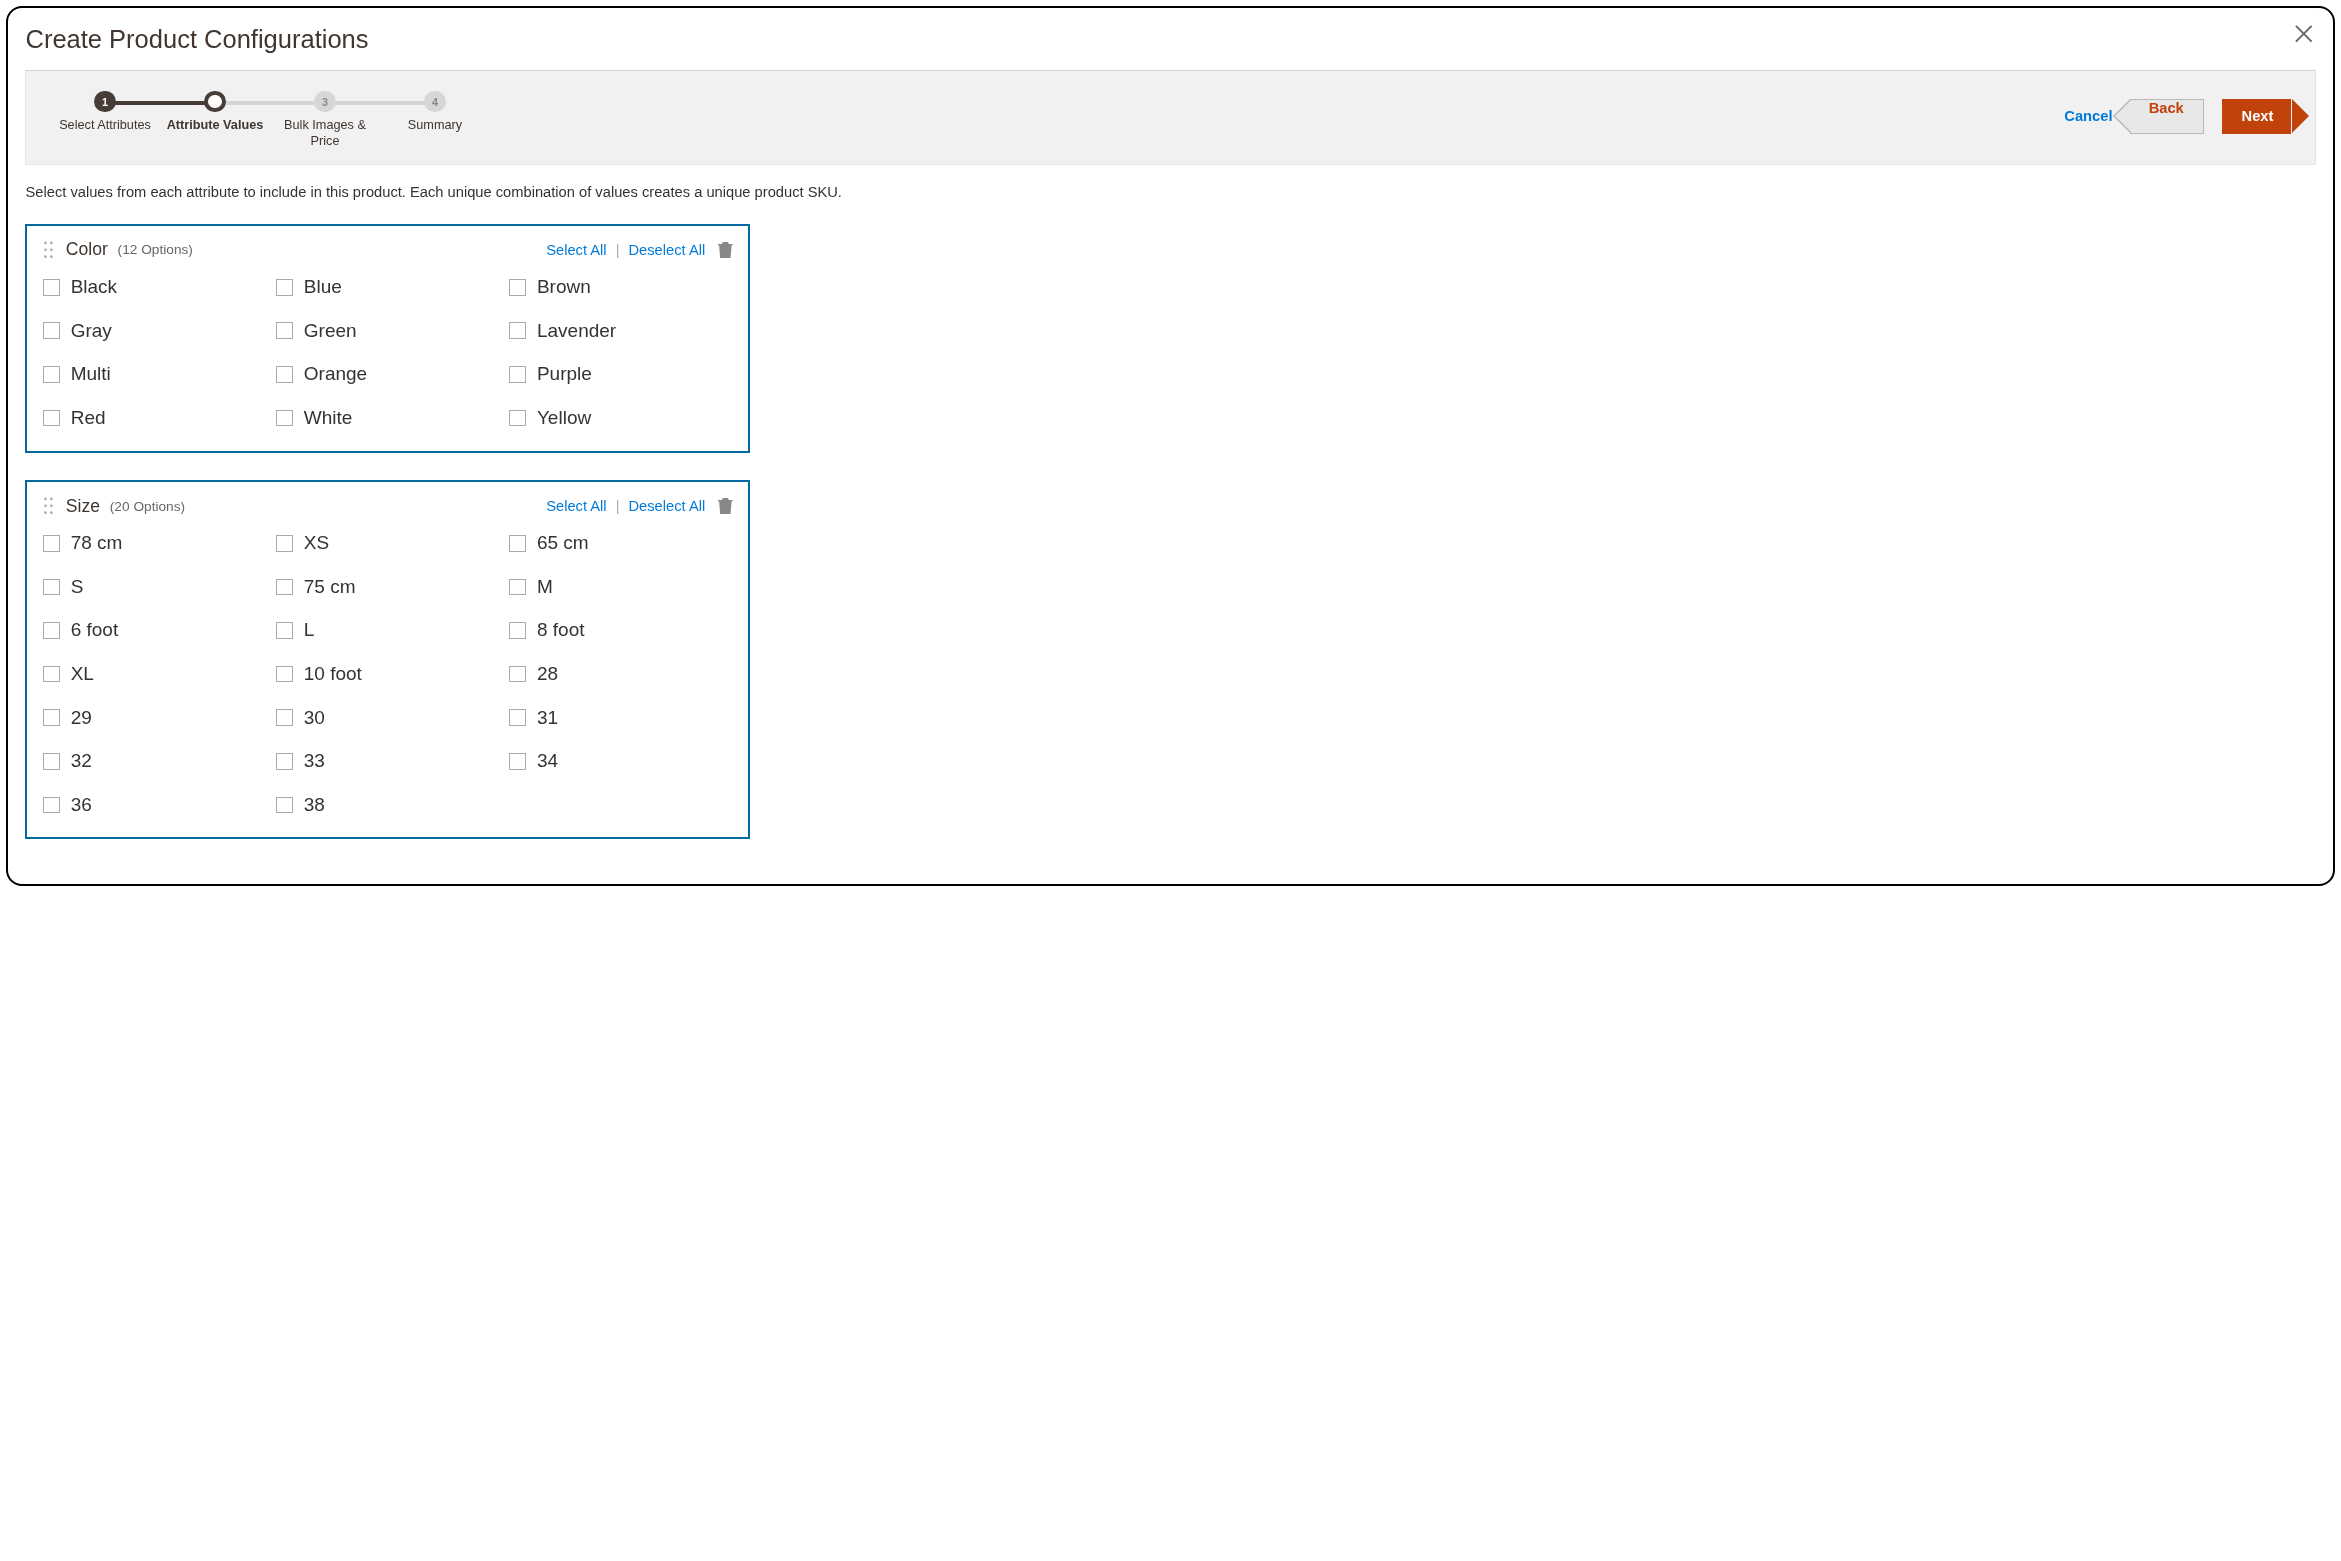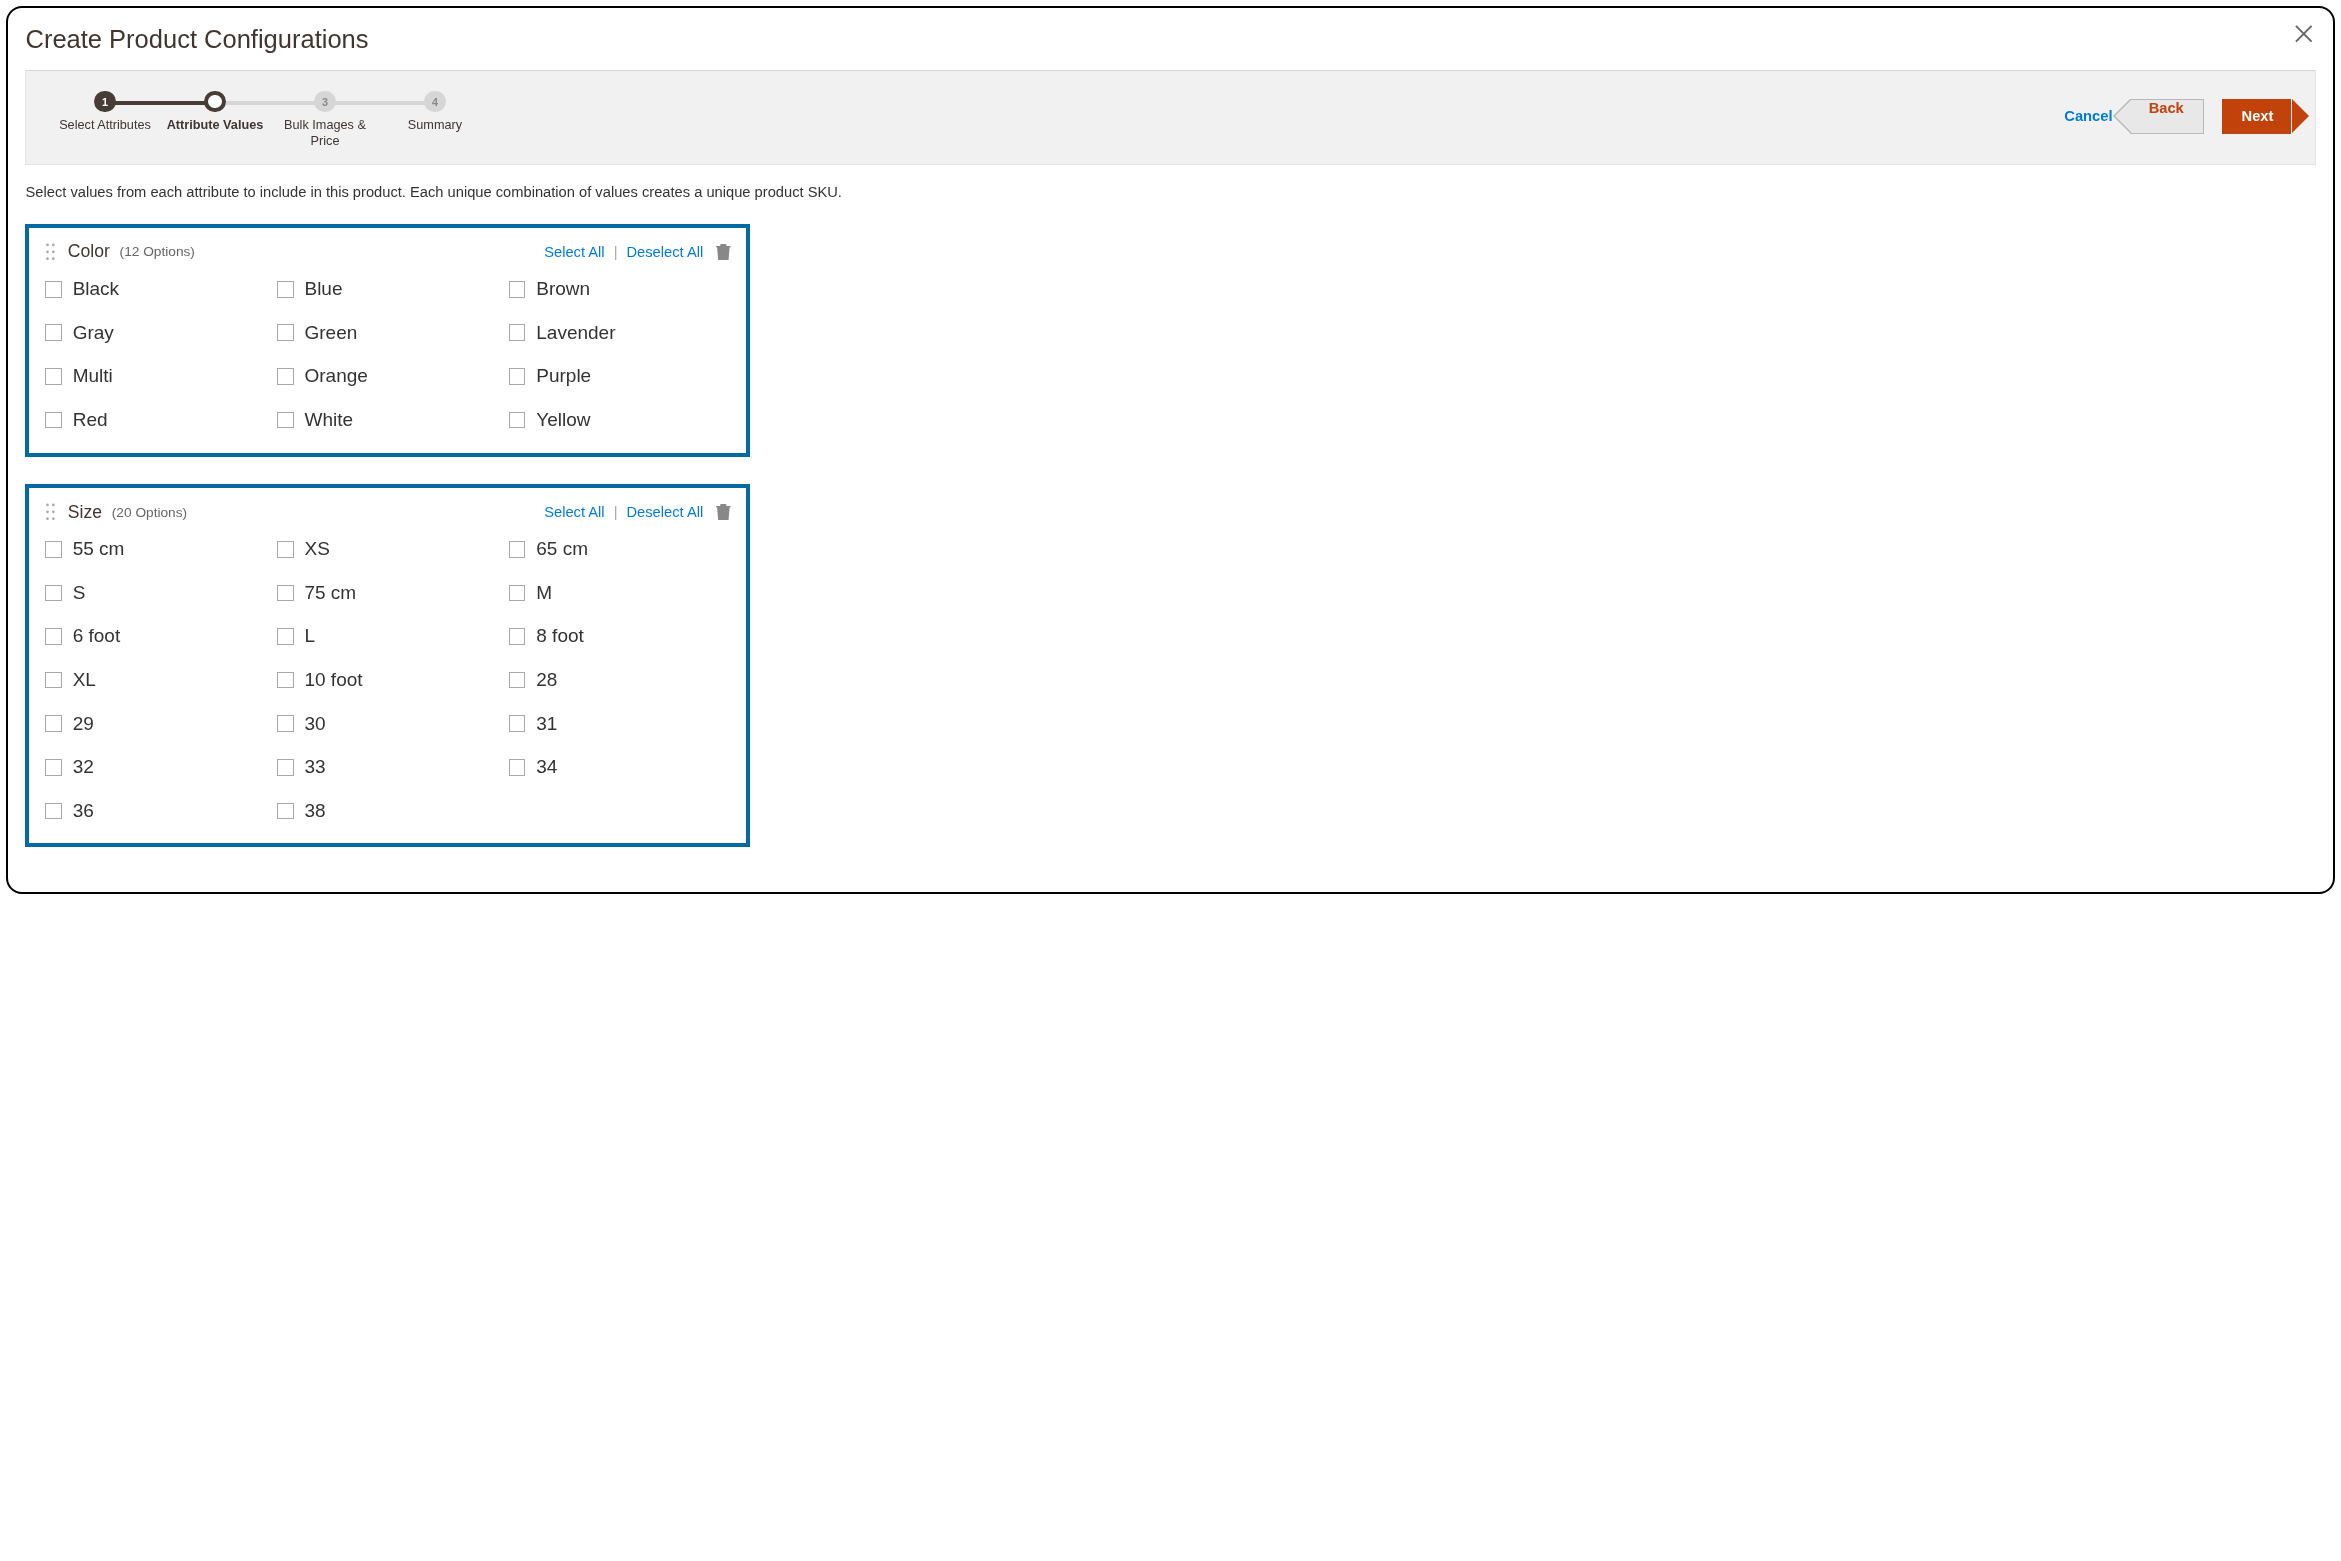--- a/index.html
+++ b/index.html
@@ -167,21 +167,21 @@
     font-weight: 400;
     margin-bottom: 9.8px;
   }
   .step-desc {
     font-size: 14.7px;
     color: #333;
     margin-bottom: 23.5px;
   }
 
   .attr-card {
-    border: 4px solid #0369a1;
+    border: 2px solid #0369a1;
     width: 725px;
     padding: 13.7px 15.7px 21.6px 15.7px;
     margin-bottom: 27.4px;
   }
   .attr-head {
     display: flex;
     align-items: center;
     margin-bottom: 15.7px;
   }
   .drag-handle {
@@ -386,21 +386,21 @@
             <span class="trash">
               <svg viewBox="0 0 14 16">
                 <path d="M1 3h12l-1 12a1 1 0 0 1-1 1H3a1 1 0 0 1-1-1L1 3zm4-3h4a1 1 0 0 1 1 1v1H4V1a1 1 0 0 1 1-1zM0 2h14v1H0z"></path>
               </svg>
             </span>
           </div>
         </div>
         <div class="opt-grid">
           <label class="opt">
             <span class="chk"></span>
-            <span>55 cm</span>
+            <span>78 cm</span>
           </label>
           <label class="opt">
             <span class="chk"></span>
             <span>XS</span>
           </label>
           <label class="opt">
             <span class="chk"></span>
             <span>65 cm</span>
           </label>
           <label class="opt">

